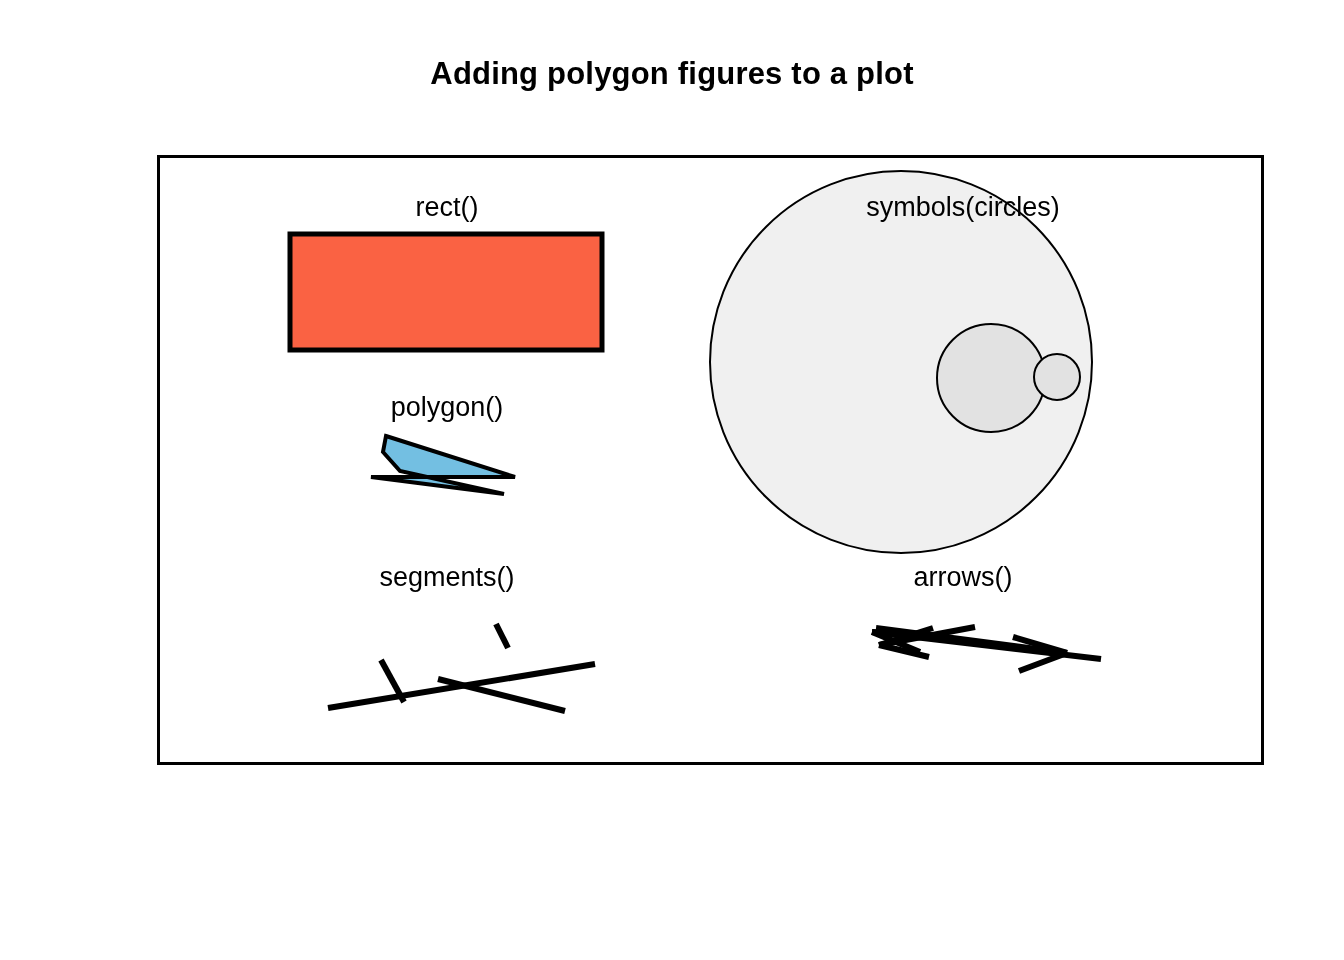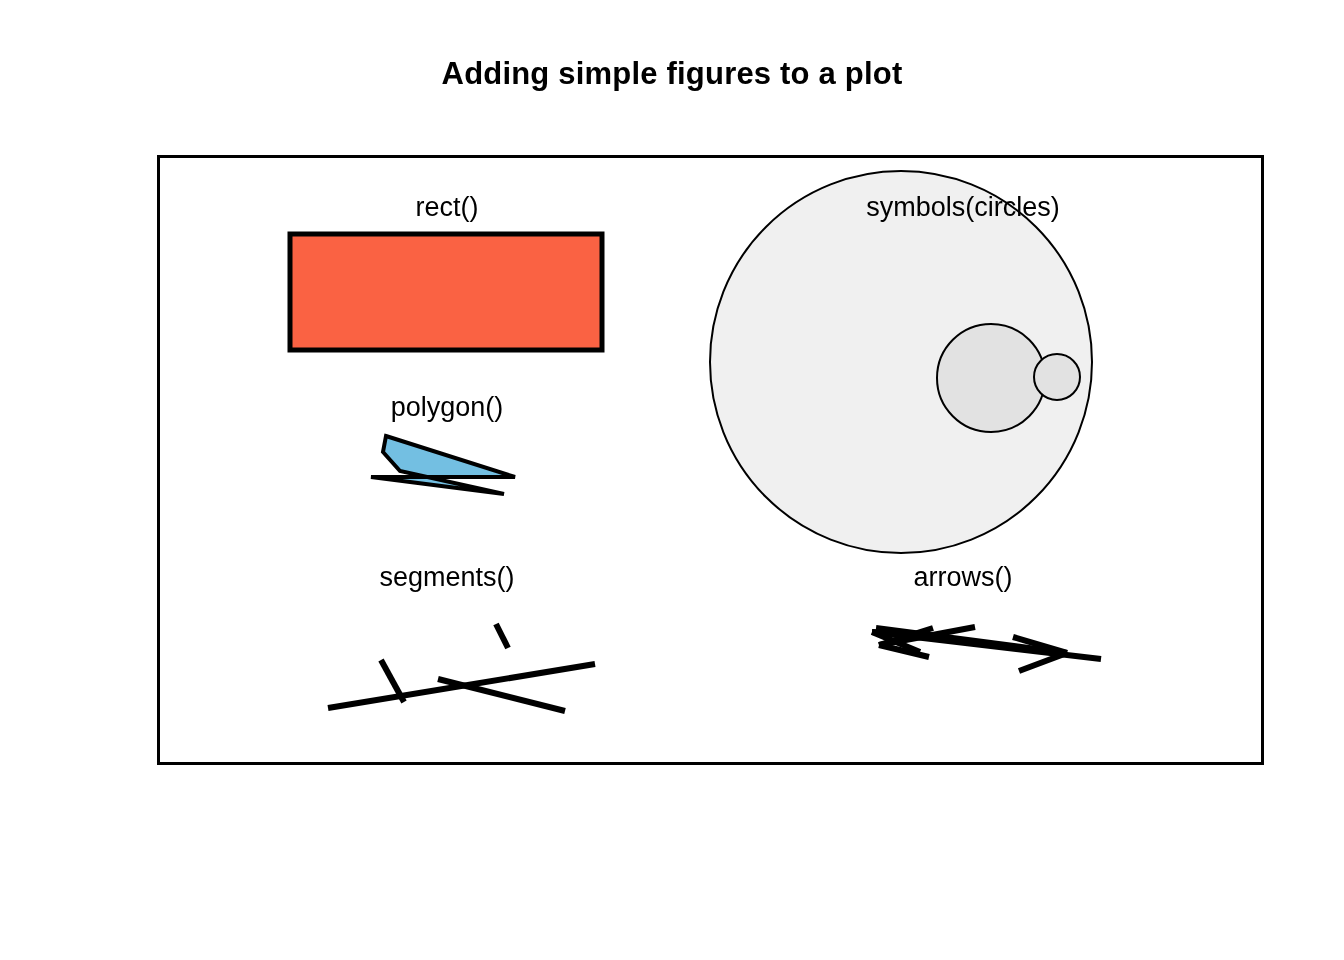--- a/index.html
+++ b/index.html
@@ -44,21 +44,21 @@
     font-family: "Liberation Sans", sans-serif;
     font-size: 27px;
     fill: #000000;
   }
 </style>
 </head>
 <body>
 
 <div id="plot-root">
 
-  <div id="plot-title">Adding simple figures to a plot</div>
+  <div id="plot-title">Adding polygon figures to a plot</div>
 
   <svg id="plot-svg" viewBox="0 0 1344 960">
 
     <rect x="158.5" y="156.5" width="1104" height="607" fill="none" stroke="#000000" stroke-width="3"></rect>
 
     <g>
       <rect x="290" y="234" width="312" height="116" fill="#FA6243" stroke="#000000" stroke-width="5"></rect>
       <text class="fig-label" x="447" y="216" text-anchor="middle">rect()</text>
     </g>
 

